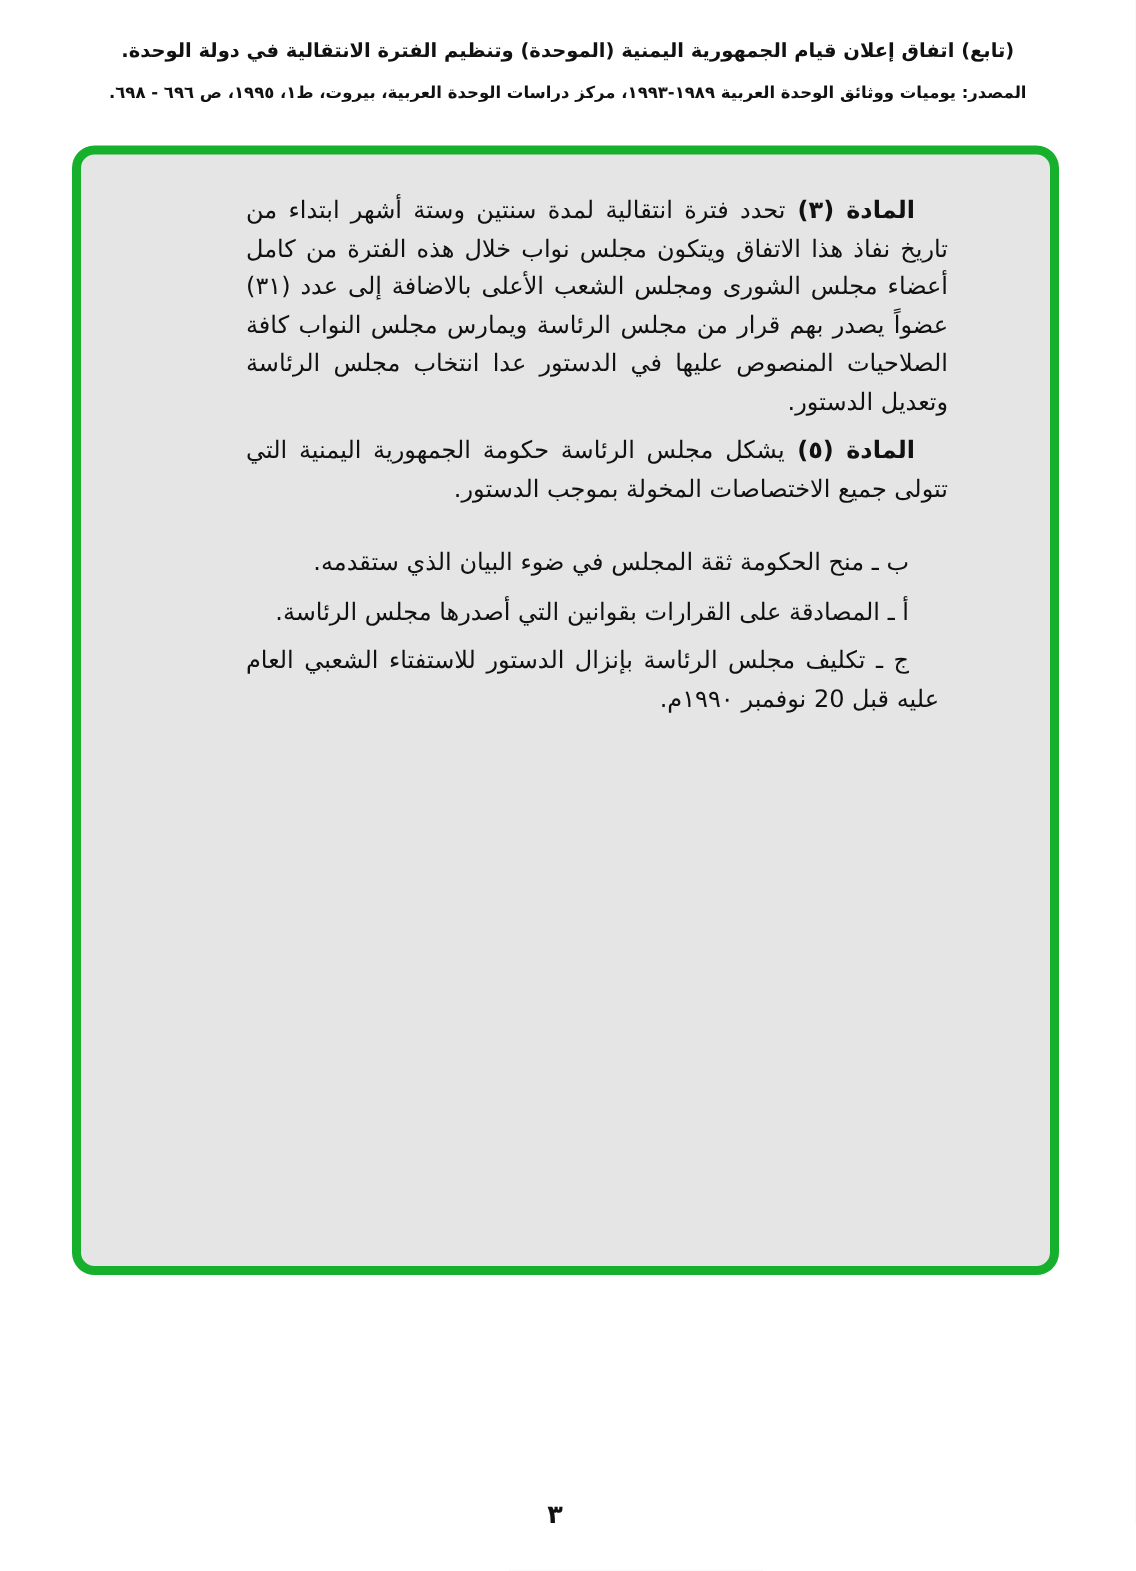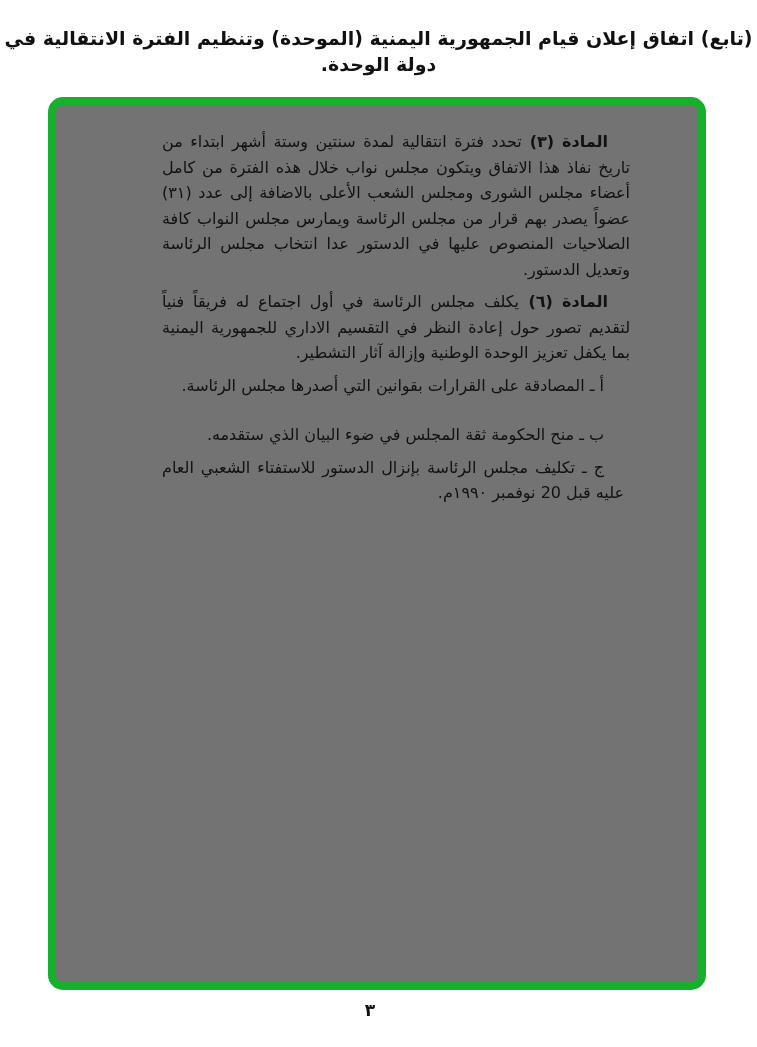--- a/index.html
+++ b/index.html
@@ -15,39 +15,39 @@
     color: #111111;
     overflow: hidden;
   }
   .page-header {
     direction: rtl;
     text-align: center;
     margin-top: 26px;
   }
   .doc-title {
     font-weight: bold;
-    font-size: 19px;
+    font-size: 13px;
     line-height: 1.35;
     letter-spacing: 0px;
   }
   .doc-source {
     font-weight: bold;
     font-size: 11px;
     margin-top: 11px;
   }
   .doc-frame {
     position: absolute;
     left: 48px;
     top: 97px;
     width: 658px;
-    height: 893px;
+    height: 753px;
     box-sizing: border-box;
-    border: 8px solid #14532d;
+    border: 6px solid #14532d;
     border-radius: 15px;
-    background: #737373;
+    background: #e5e5e5;
   }
   .doc-body {
     position: absolute;
     top: 24px;
     right: 68px;
     width: 468px;
     direction: rtl;
     text-align: justify;
     font-size: 16px;
     line-height: 25.5px;
@@ -77,25 +77,26 @@
     font-size: 17px;
     font-weight: bold;
     direction: rtl;
   }
 </style>
 </head>
 <body>
 
 <header class="page-header">
   <div class="doc-title">(تابع) اتفاق إعلان قيام الجمهورية اليمنية (الموحدة) وتنظيم الفترة الانتقالية في دولة الوحدة.</div>
+  <div class="doc-source">المصدر: يوميات ووثائق الوحدة العربية ١٩٨٩-١٩٩٣، مركز دراسات الوحدة العربية، بيروت، ط١، ١٩٩٥، ص ٦٩٦ - ٦٩٨.</div>
 </header>
 
 <div class="doc-frame" style="border-color: rgb(22, 176, 44);">
   <div class="doc-body">
       <p class="article"><b>المادة (٣) </b>تحدد فترة انتقالية لمدة سنتين وستة أشهر ابتداء من تاريخ نفاذ هذا الاتفاق ويتكون مجلس نواب خلال هذه الفترة من كامل أعضاء مجلس الشورى ومجلس الشعب الأعلى بالاضافة إلى عدد (٣١) عضواً يصدر بهم قرار من مجلس الرئاسة ويمارس مجلس النواب كافة الصلاحيات المنصوص عليها في الدستور عدا انتخاب مجلس الرئاسة وتعديل الدستور.</p>
-      <p class="article"><b>المادة (٦) </b>يكلف مجلس الرئاسة في أول اجتماع له فريقاً فنياً لتقديم تصور حول إعادة النظر في التقسيم الاداري للجمهورية اليمنية بما يكفل تعزيز الوحدة الوطنية وإزالة آثار التشطير.</p>
+      <p class="article"><b>المادة (٥) </b>يشكل مجلس الرئاسة حكومة الجمهورية اليمنية التي تتولى جميع الاختصاصات المخولة بموجب الدستور.</p>
+      <p class="item spaced">ب ـ منح الحكومة ثقة المجلس في ضوء البيان الذي ستقدمه.</p>
       <p class="item">أ ـ المصادقة على القرارات بقوانين التي أصدرها مجلس الرئاسة.</p>
-      <p class="item spaced">ب ـ منح الحكومة ثقة المجلس في ضوء البيان الذي ستقدمه.</p>
       <p class="item">ج ـ تكليف مجلس الرئاسة بإنزال الدستور للاستفتاء الشعبي العام عليه قبل 20 نوفمبر ١٩٩٠م.</p>
     </div>
 </div>
 
 <div class="page-number">٣</div>
 
 </body></html>

